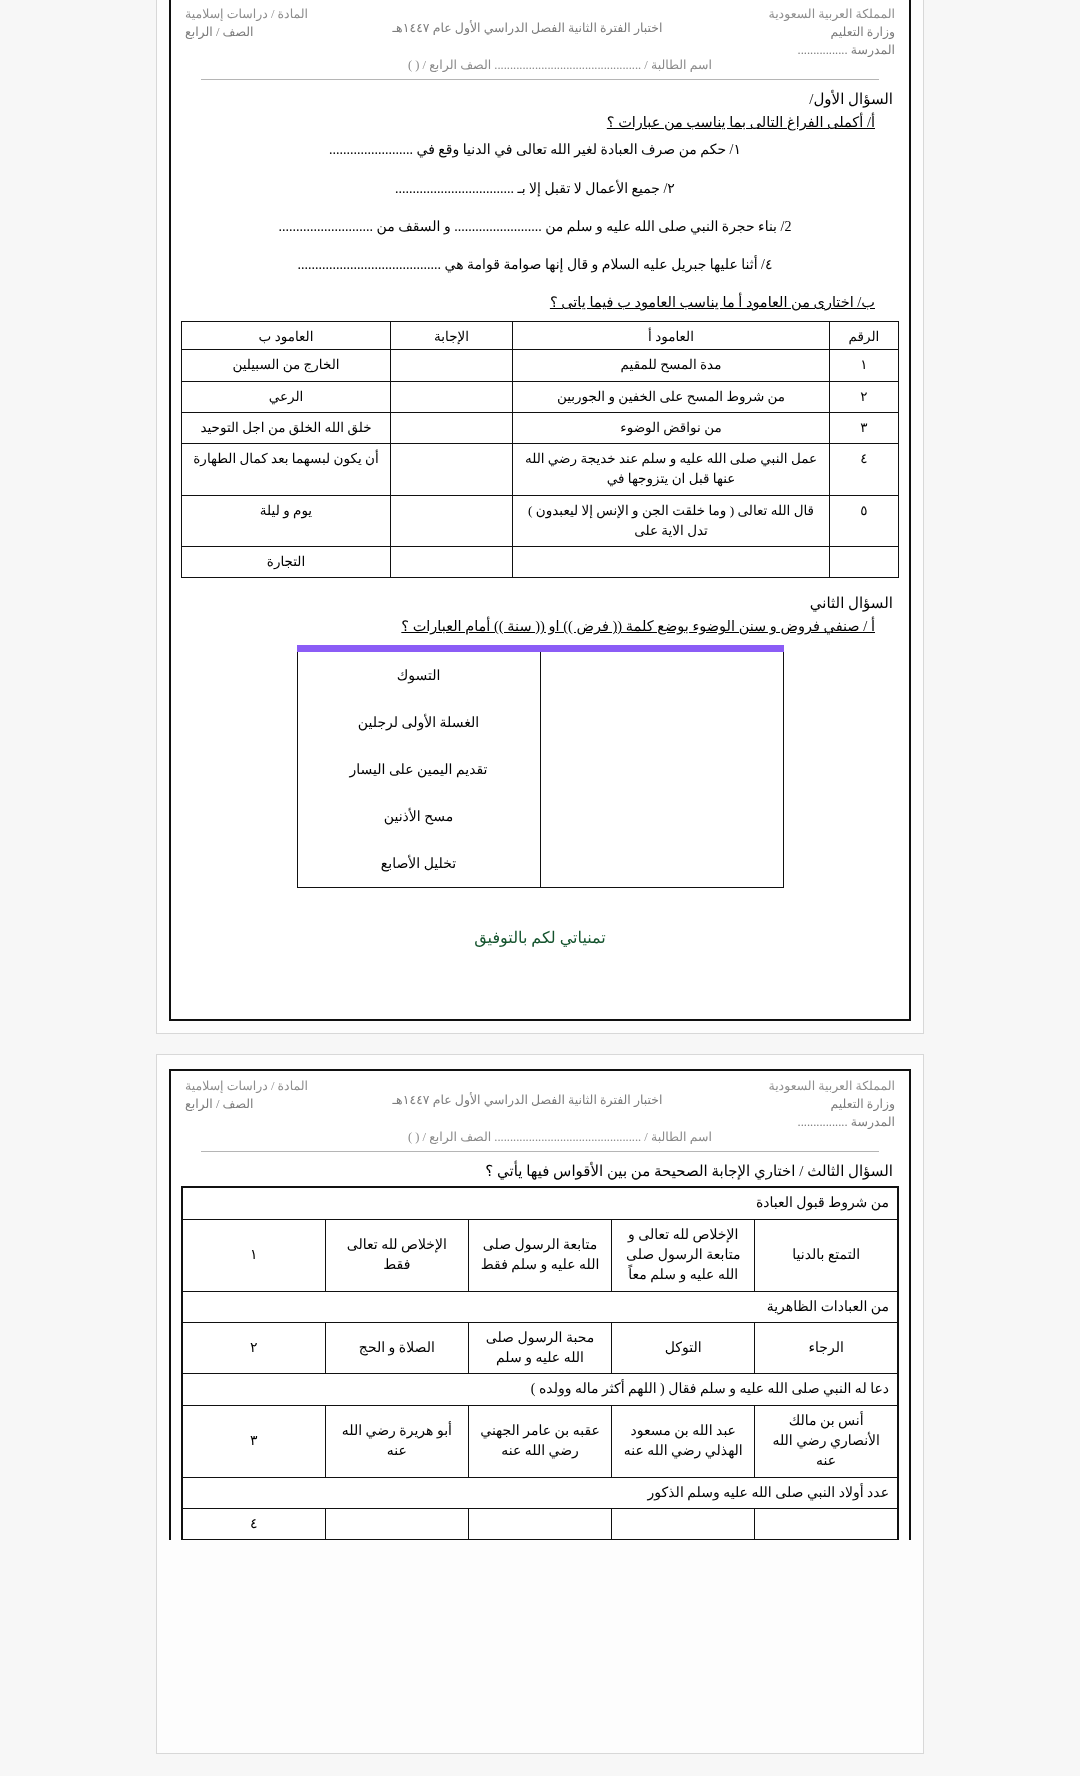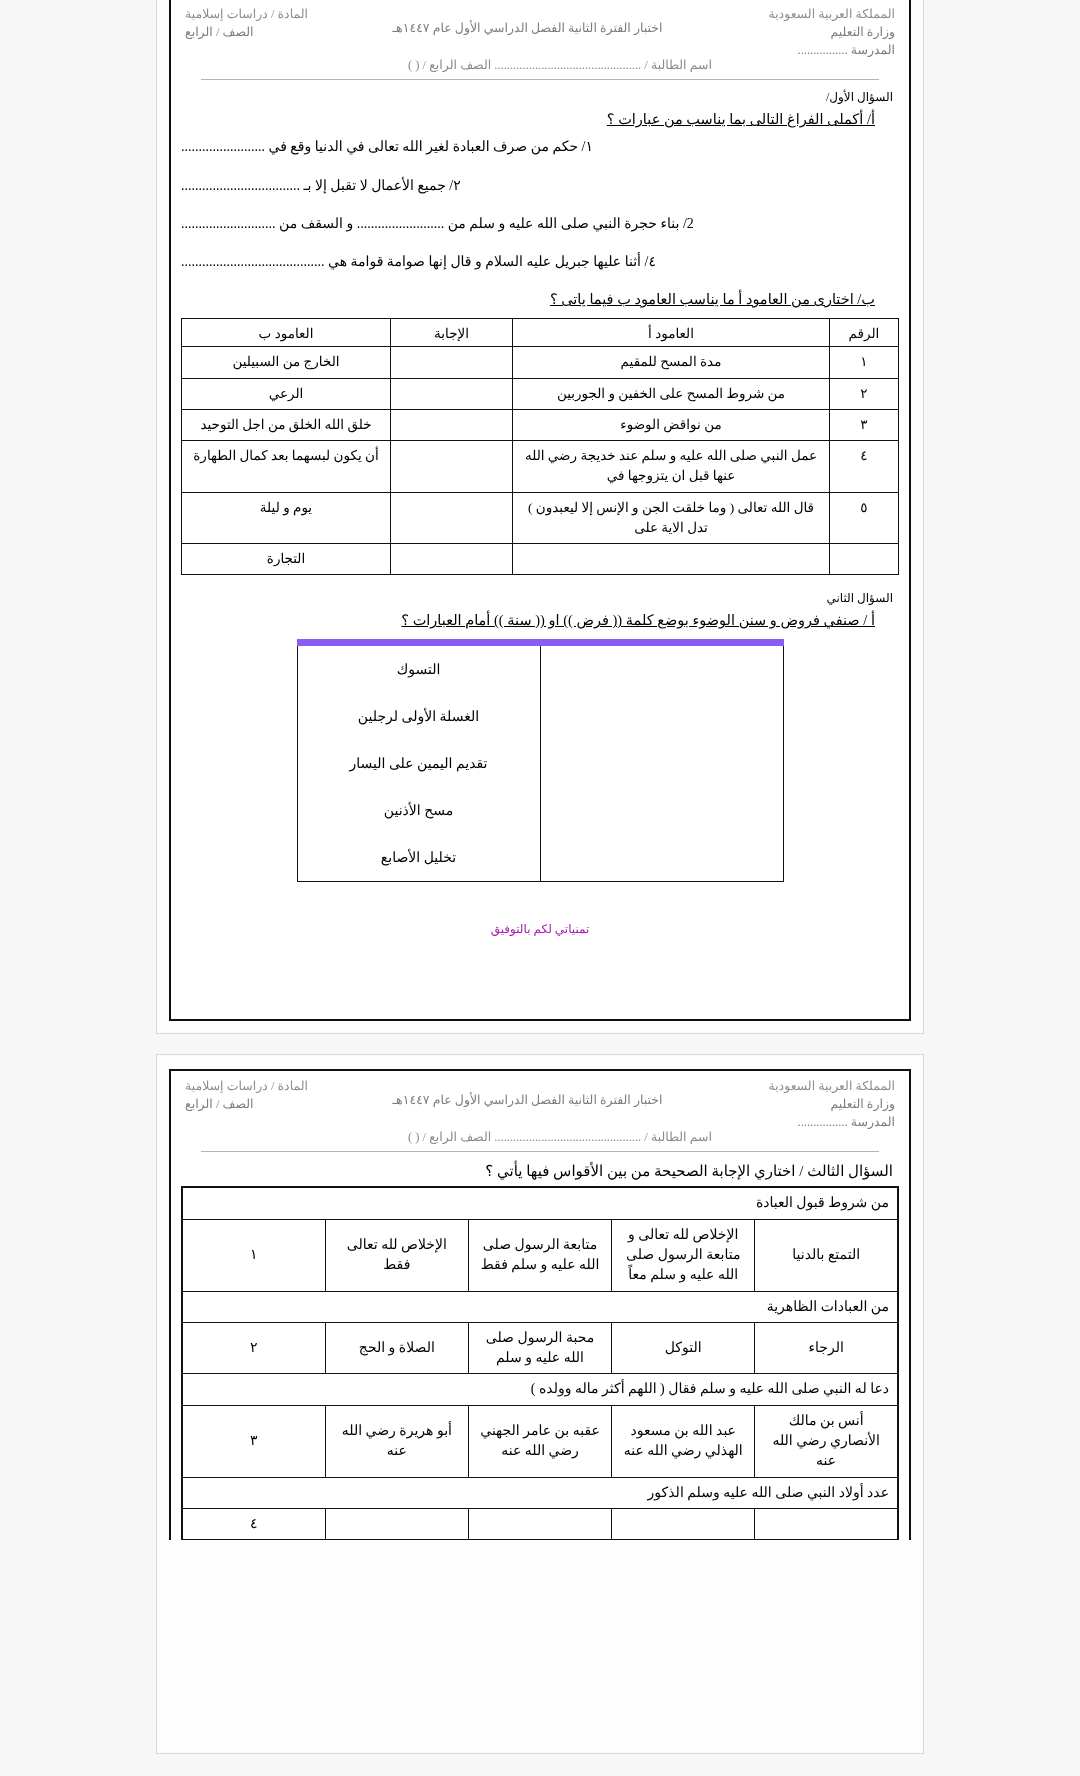--- a/index.html
+++ b/index.html
@@ -79,35 +79,35 @@
   .hdr-namerow {
     font-size: 12.5px;
     color: #8a8a8a;
     text-align: center;
     margin-top: -2px;
     padding-left: 40px;
   }
 
   
   .q-title {
-    font-size: 12px;
+    font-size: 15px;
     font-weight: normal;
     margin: 10px 6px 4px 0;
     text-align: right;
   }
   .q-sub {
     font-size: 14.5px;
     text-decoration: underline;
     margin: 6px 24px 10px 0;
     text-align: right;
   }
   .fill-line {
     font-size: 14px;
     margin: 0 10px 20px 0;
-    text-align: left;
+    text-align: center;
     line-height: 1.3;
   }
 
   
   table.match {
     width: 100%;
     border-collapse: collapse;
     font-size: 13.5px;
     table-layout: fixed;
   }
@@ -144,22 +144,22 @@
     border-bottom: none;
     height: 45px;
     vertical-align: middle;
   }
   table.classify tr:first-child td { border-top: 7px solid #8b5cf6; }
   table.classify tr:last-child td  { border-bottom: 1px solid #111; }
   .cls-item { width: 240px; text-align: center; }
   .cls-blank { width: 240px; }
   .wish {
     text-align: center;
-    font-size: 12px;
-    color: #a21caf;
+    font-size: 16px;
+    color: #14532d;
     margin-top: 40px;
     margin-bottom: 6px;
   }
 
   
   table.mcq {
     width: 100%;
     border-collapse: collapse;
     font-size: 14px;
     table-layout: fixed;

